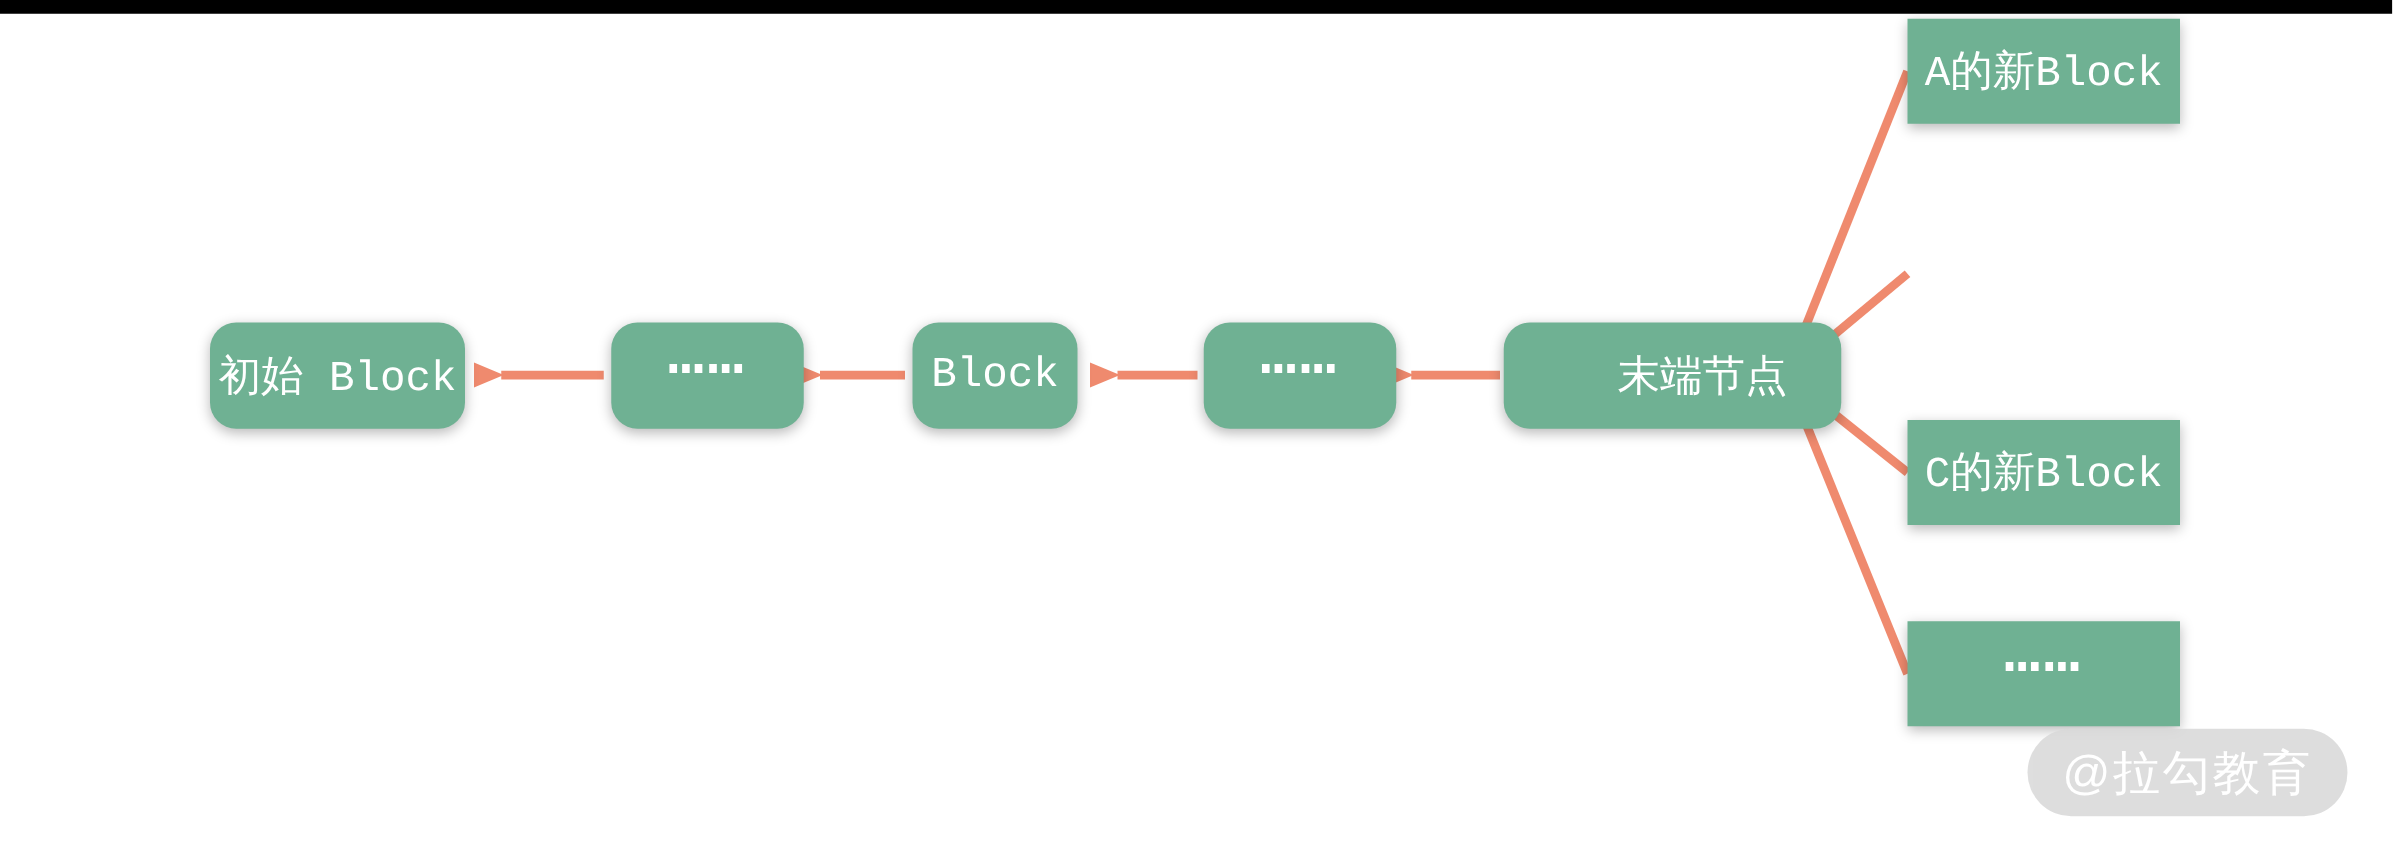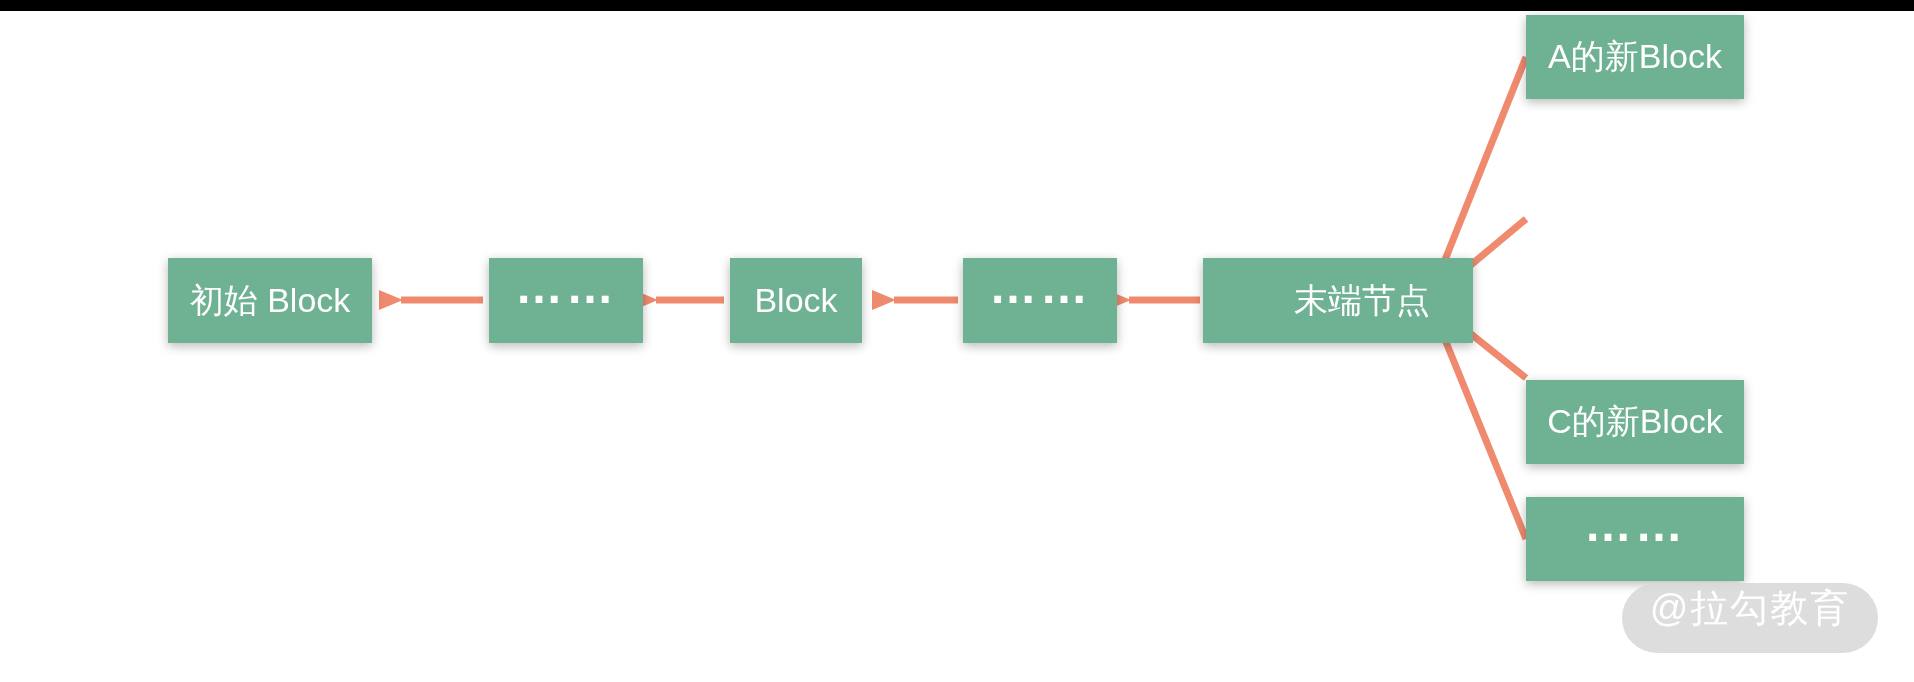--- a/index.html
+++ b/index.html
@@ -39,51 +39,52 @@
     display: flex;
     align-items: center;
     justify-content: center;
     background: var(--box-color, #6fb193);
     color: var(--box-text-color, #ffffff);
     font-size: 34px;
     font-weight: 500;
     box-shadow: 0 3px 10px rgba(0, 0, 0, 0.28);
     text-align: center;
     white-space: nowrap;
+    font-family: Liberation Mono, monospace;
   }
   .node .dots {
     font-size: 48px;
     font-weight: 700;
     letter-spacing: 3px;
     line-height: 1;
     transform: translateY(-0.30em);
   }
   
-  .chain-node { top: 258px; height: 85px; }
+  .chain-node { top: 258px; height: 85px; border-radius: 21px; }
   #node-initial-block { left: 168px;  width: 204px; }
   #node-ellipsis-1    { left: 489px;  width: 154px; }
   #node-block         { left: 730px;  width: 132px; }
   #node-ellipsis-2    { left: 963px;  width: 154px; }
   #node-tail          { left: 1203px; width: 222px; padding-left: 48px; }
   
   .cand-node { left: 1526px; width: 218px; height: 84px; }
   #node-new-block-a { top: 15px; }
   #node-new-block-b { top: 177px; }
-  #node-new-block-c { top: 336px; margin-top: 44px; }
+  #node-new-block-c { top: 336px; }
   #node-ellipsis-3  { top: 497px; }
   
   #watermark {
     position: absolute;
     left: 1622px; top: 583px;
     width: 256px; height: 70px;
     border-radius: 35px;
     background: var(--watermark-bg, #d9d9d9);
     opacity: 0.88;
     display: flex;
-    align-items: flex-start;
+    align-items: center;
     justify-content: center;
     color: var(--watermark-text-color, #ffffff);
     font-size: 38px;
     letter-spacing: 2px;
     font-weight: 500;
   }
 </style>
 </head>
 <body>
 

